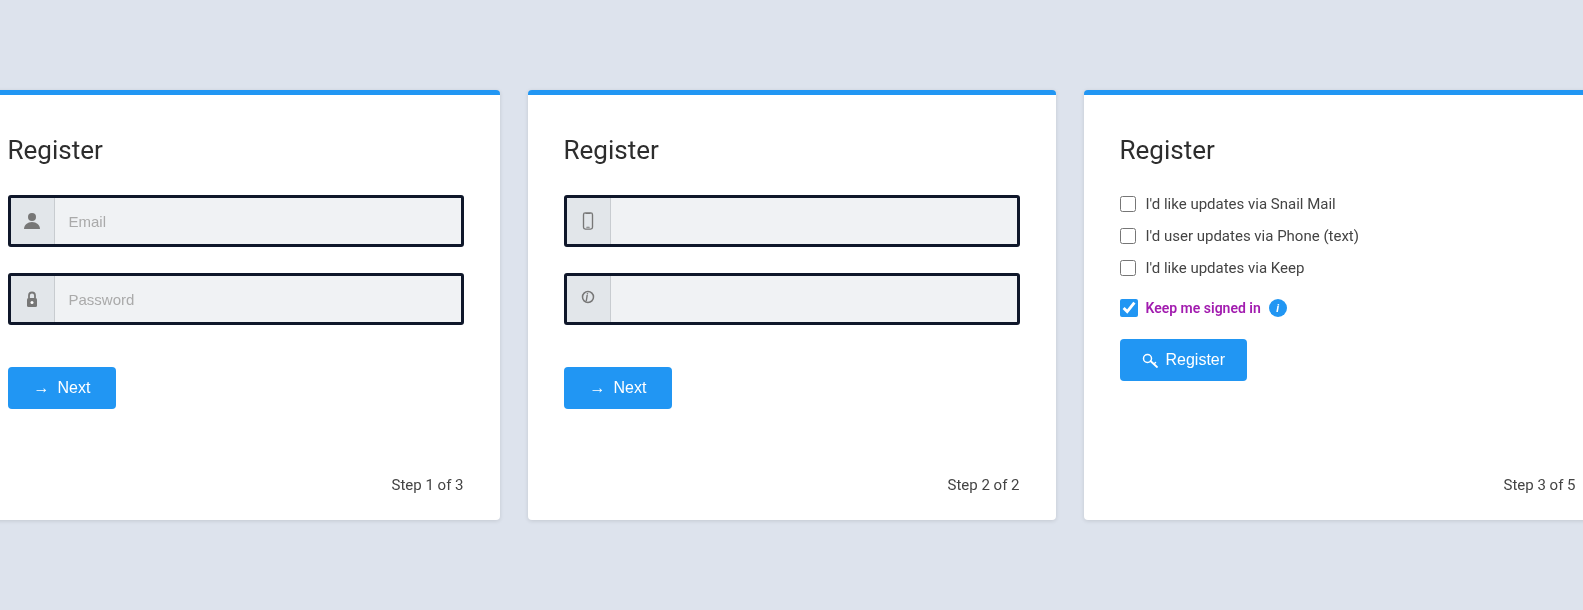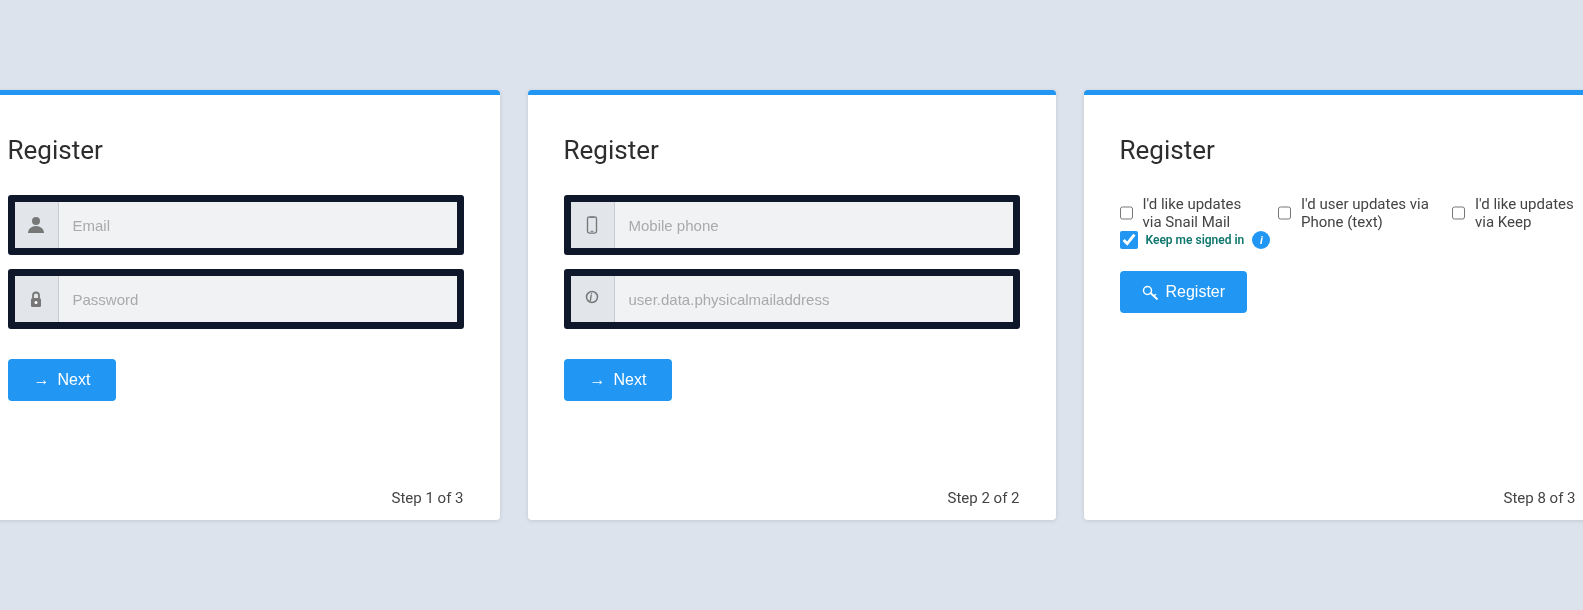--- a/index.html
+++ b/index.html
@@ -35,23 +35,23 @@
     .card-title {
       font-size: 26px;
       font-weight: 400;
       color: #2d2d2d;
       margin-bottom: 30px;
     }
 
     .input-group {
       display: flex;
       align-items: center;
-      border: 7px solid #0f172a;
+      border: 3px solid #0f172a;
       border-radius: 3px;
-      margin-bottom: 14px;
+      margin-bottom: 26px;
       background: #f0f2f4;
       overflow: hidden;
     }
 
     .input-icon {
       width: 44px;
       min-width: 44px;
       height: 46px;
       display: flex;
       align-items: center;
@@ -87,32 +87,33 @@
       padding: 12px 26px;
       font-size: 16px;
       cursor: pointer;
       font-weight: 400;
       margin-top: 16px;
       width: fit-content;
     }
 
     .step-label {
       position: absolute;
-      bottom: 13px;
+      bottom: 26px;
       right: 36px;
       color: #444;
       font-size: 15px;
       text-align: right;
     }
 
     
     .checkbox-group {
       display: flex;
-      flex-direction: row;
+      flex-direction: column;
       gap: 14px;
+      margin-bottom: 22px;
     }
 
     .checkbox-item {
       display: flex;
       align-items: center;
       gap: 10px;
       font-size: 15px;
       color: #444;
     }
 
@@ -132,23 +133,23 @@
     }
 
     .keep-signed-row input[type="checkbox"] {
       width: 18px;
       height: 18px;
       accent-color: #2196f3;
       cursor: pointer;
     }
 
     .keep-signed-label {
-      font-size: 12px;
+      font-size: 14px;
       font-weight: 600;
-      color: #0f766e;
+      color: #a21caf;
     }
 
     .info-icon {
       display: inline-flex;
       align-items: center;
       justify-content: center;
       width: 18px;
       height: 18px;
       background: #2196f3;
       color: #fff;
@@ -215,31 +216,29 @@
     <h2 class="card-title">Register</h2>
 
     <div class="input-group">
       <div class="input-icon">
         <svg width="12" height="18" viewBox="0 0 12 20" fill="none" xmlns="http://www.w3.org/2000/svg">
           <rect x="1" y="1" width="10" height="18" rx="2" stroke="#777" stroke-width="1.5" fill="none"></rect>
           <rect x="4" y="16.5" width="4" height="1" rx="0.5" fill="#777"></rect>
           <rect x="3" y="1" width="6" height="1.2" rx="0.6" fill="#777"></rect>
         </svg>
       </div>
-      <input type="tel" placeholder="Mobile phone" style="">
     </div>
 
     <div class="input-group">
       <div class="input-icon">
         <svg width="14" height="18" viewBox="0 0 14 18" fill="none" xmlns="http://www.w3.org/2000/svg">
           <circle cx="7" cy="7" r="5.5" stroke="#777" stroke-width="1.5" fill="none"></circle>
           <text x="4.5" y="11" font-size="10" fill="#777" font-style="italic" font-weight="bold">i</text>
         </svg>
       </div>
-      <input type="text" placeholder="user.data.physicalmailaddress" style="">
     </div>
 
     <button class="btn-next">
       <span>→</span>
       <span>Next</span>
     </button>
 
     <span class="step-label">Step 2 of 2</span>
   </div>
 
@@ -271,16 +270,16 @@
 
     <button class="btn-register">
       <svg width="16" height="16" viewBox="0 0 16 16" fill="white" xmlns="http://www.w3.org/2000/svg">
         <circle cx="5.5" cy="6.5" r="4" stroke="white" stroke-width="1.5" fill="none"></circle>
         <line x1="8.5" y1="9" x2="15" y2="15" stroke="white" stroke-width="1.8" stroke-linecap="round"></line>
         <line x1="12" y1="12" x2="13.5" y2="10.5" stroke="white" stroke-width="1.5" stroke-linecap="round"></line>
       </svg>
       <span>Register</span>
     </button>
 
-    <span class="step-label">Step 8 of 3</span>
+    <span class="step-label">Step 3 of 5</span>
   </div>
 
 </div>
 
 </body></html>

